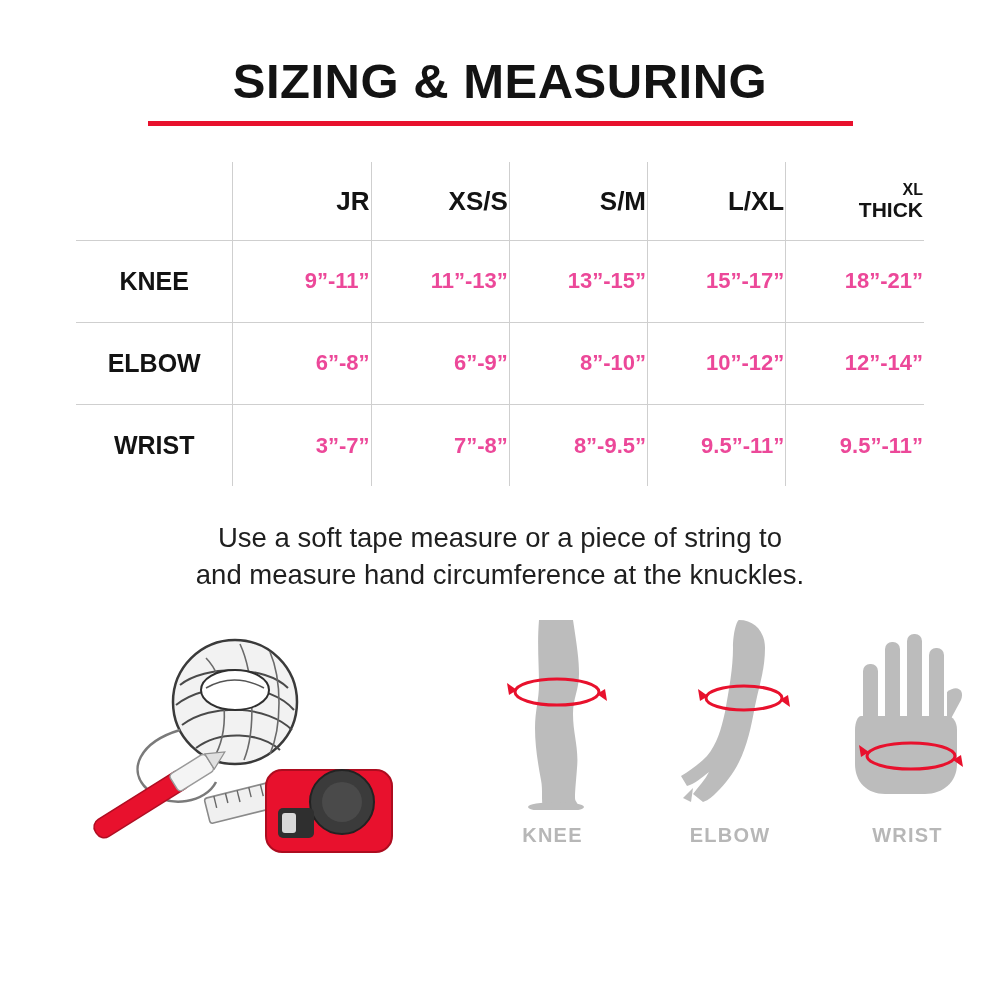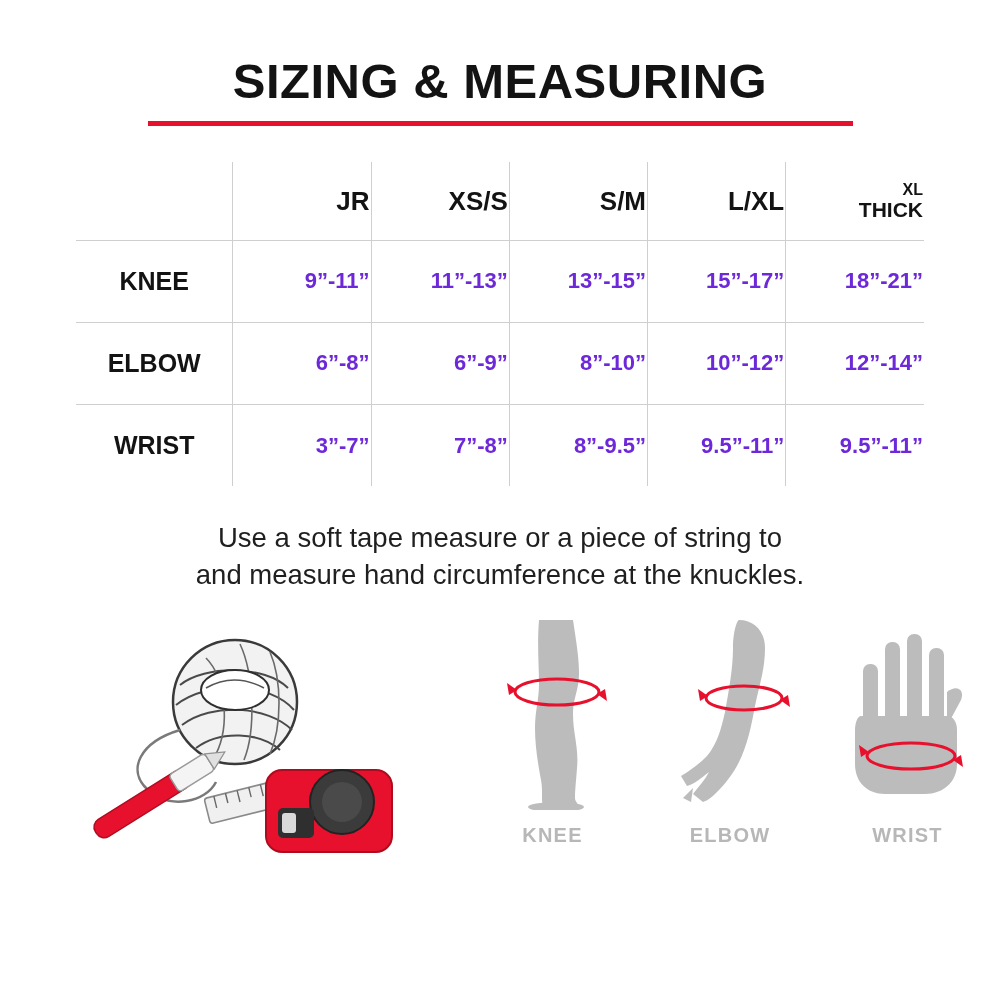--- a/index.html
+++ b/index.html
@@ -73,21 +73,21 @@
     line-height: 1.05;
     font-size: 21px;
   }
   thead th .two-line .small-top {
     display: block;
     font-size: 16px;
   }
   tbody td {
     height: 82px;
     font-size: 22px;
-    color: #6d28d9;
+    color: #ec4899;
     border-bottom: 1px solid #cfcfcf;
     border-left: 1px solid #cfcfcf;
   }
   tbody tr:last-child td { border-bottom: none; }
   tbody td.row-label {
     font-size: 25px;
     color: #131313;
     border-left: none;
     text-align: center;
   }

